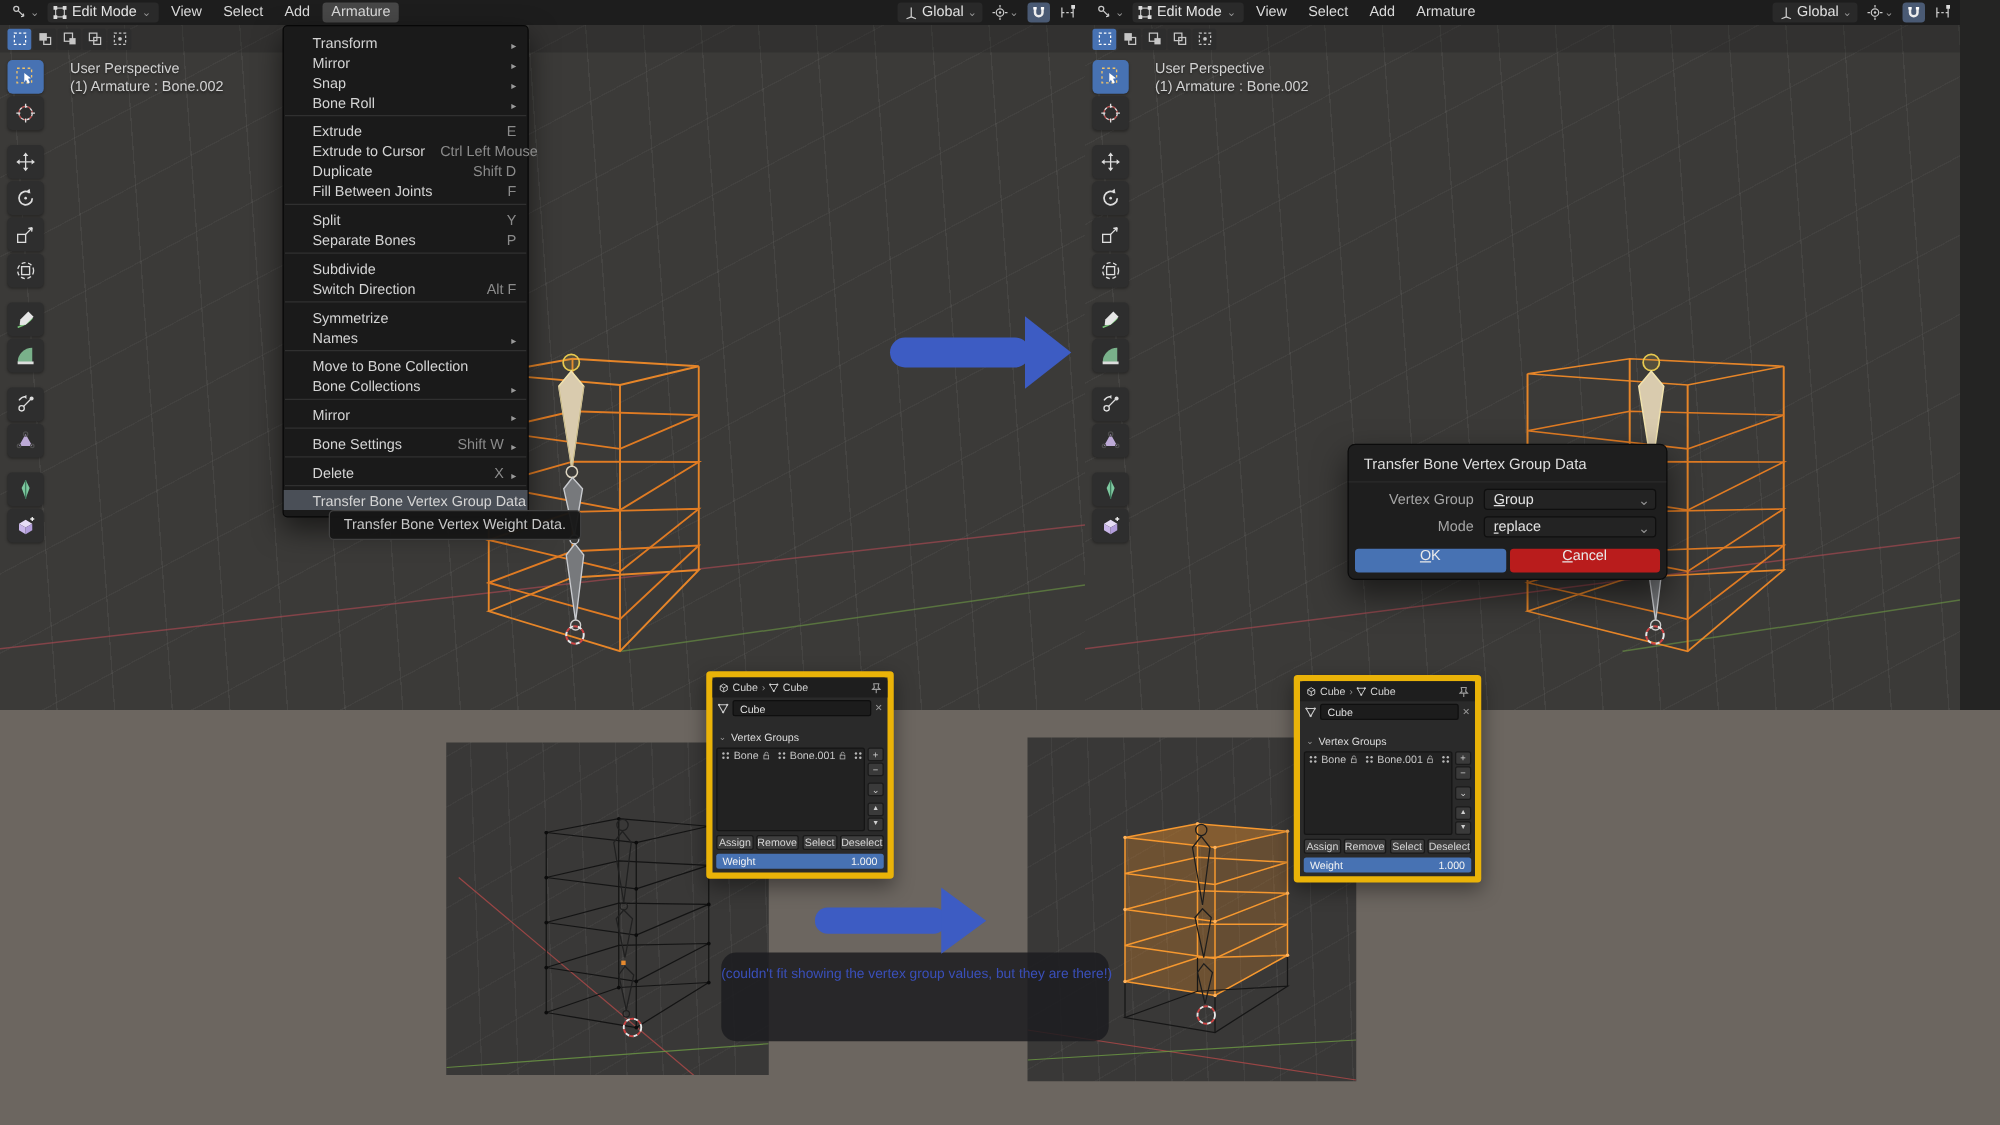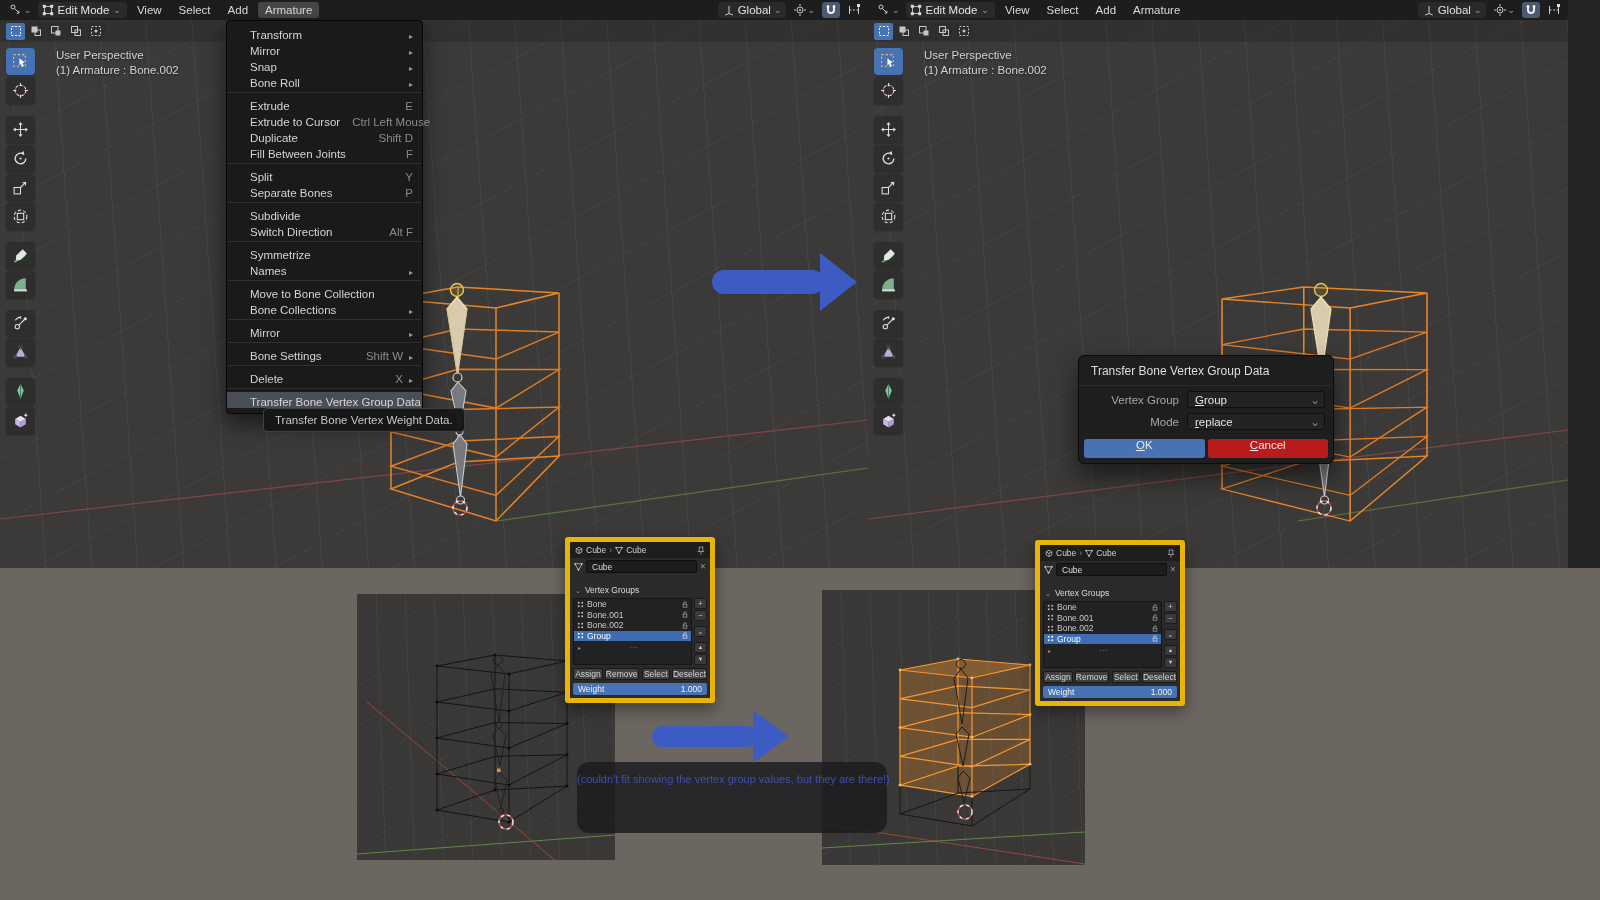--- a/index.html
+++ b/index.html
@@ -107,21 +107,21 @@
            gap:3px; padding:0 5px; color:#d2d2d2; }
   .vg-bc .bcsep { color:#8e8e8e; }
   .vg-bc .pin { margin-left:auto; color:#9c9c9c; }
   .vg-field-row { display:flex; align-items:center; gap:3px; padding:2px 4px 1px; }
   .vg-name-field { flex:1; background:#1c1c1c; border:1px solid #0f0f0f; border-radius:2px; height:13px;
                    display:flex; align-items:center; padding:0 5px; color:#dedede; }
   .vg-x { color:#999; font-size:7.5px; }
   .vg-section { display:flex; align-items:center; gap:4px; padding:11px 5px 2px; color:#dcdcdc; }
   .vg-body { display:flex; gap:2px; padding:1px 3px 1px; }
   .vg-list { flex:1; background:#222; border:1px solid #151515; border-radius:2px; display:flex;
-             flex-direction:column; overflow:hidden; }
+             flex-direction:row; overflow:hidden; }
   .vg-row { height:10.5px; display:flex; align-items:center; gap:3px; padding:0 3px; color:#c9c9c9; }
   .vg-row.sel { background:#3f6db4; color:#fff; }
   .vg-row .rlock { margin-left:auto; }
   .vg-foot { margin-top:1px; height:10px; display:flex; align-items:center; padding:0 4px; color:#8a8a8a; }
   .vg-foot .grip { margin:0 auto; letter-spacing:1px; color:#6f6f6f; }
   .vg-side { width:13px; display:flex; flex-direction:column; gap:1px; }
   .vg-sbtn { height:11px; background:#3a3a3a; border:1px solid #1b1b1b; border-radius:2px; display:flex;
              align-items:center; justify-content:center; color:#d0d0d0; font-size:7.5px; line-height:1; }
   .vg-sgap { height:3px; }
   .vg-btnrow { display:flex; gap:3px; padding:2px 3px 0; }

